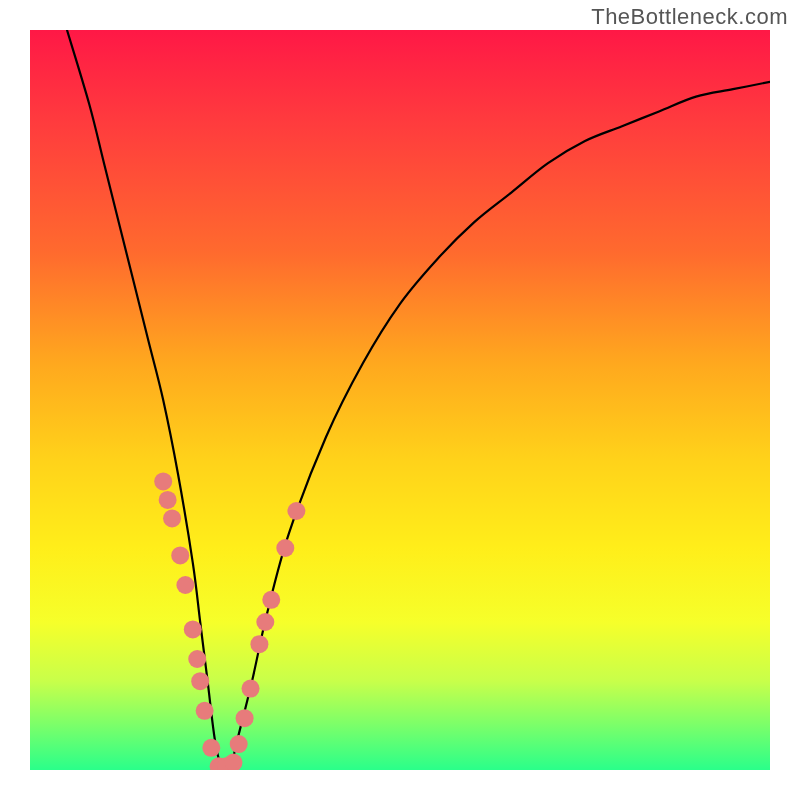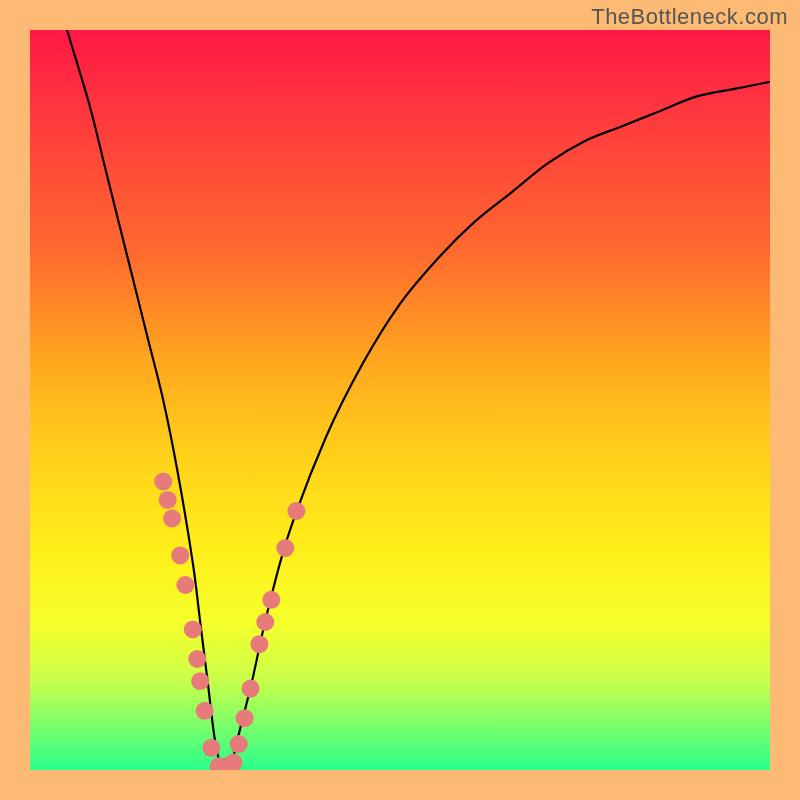--- a/index.html
+++ b/index.html
@@ -10,21 +10,21 @@
     background: #000;
     overflow: hidden;
     font-family: Arial, Helvetica, sans-serif;
   }
   .frame {
     position: absolute;
     top: 0;
     left: 0;
     width: 800px;
     height: 800px;
-    background: #fdba74;
+    background: #ffffff;
   }
   .plot-area {
     position: absolute;
     top: 30px;
     left: 30px;
     width: 740px;
     height: 740px;
     
     background: linear-gradient(
       to bottom,

